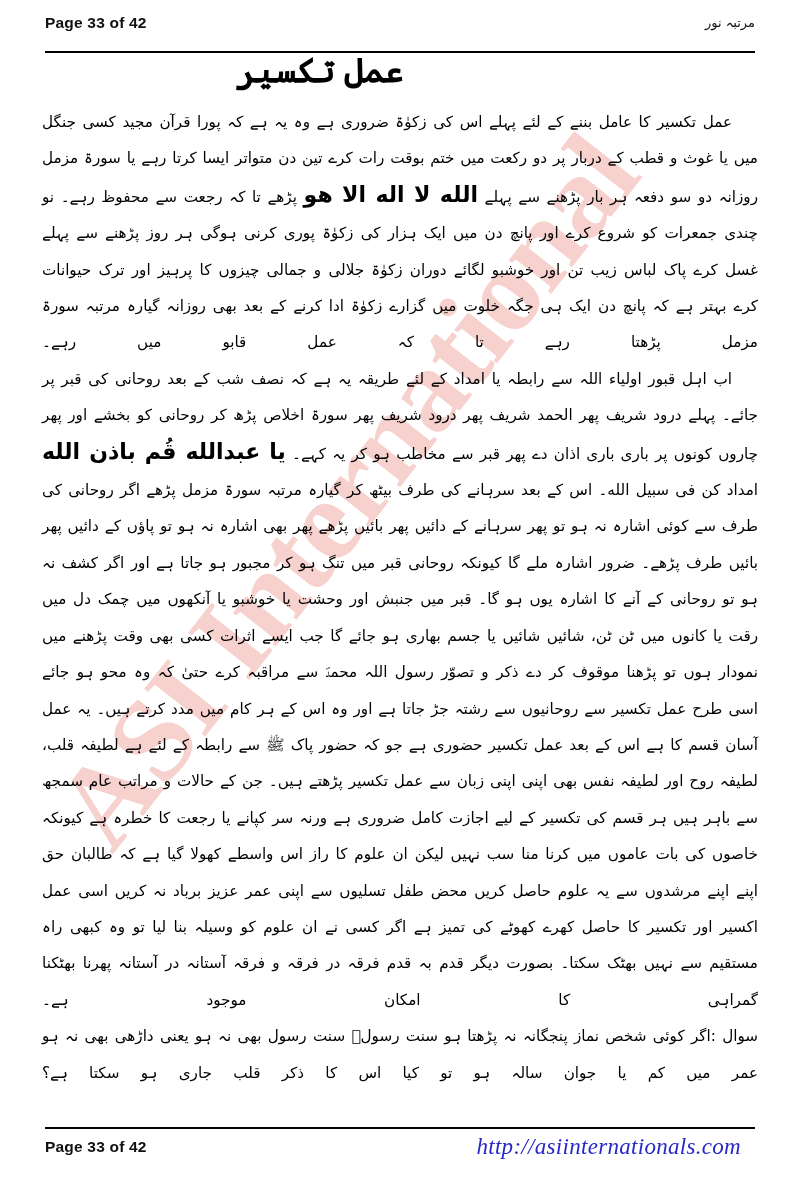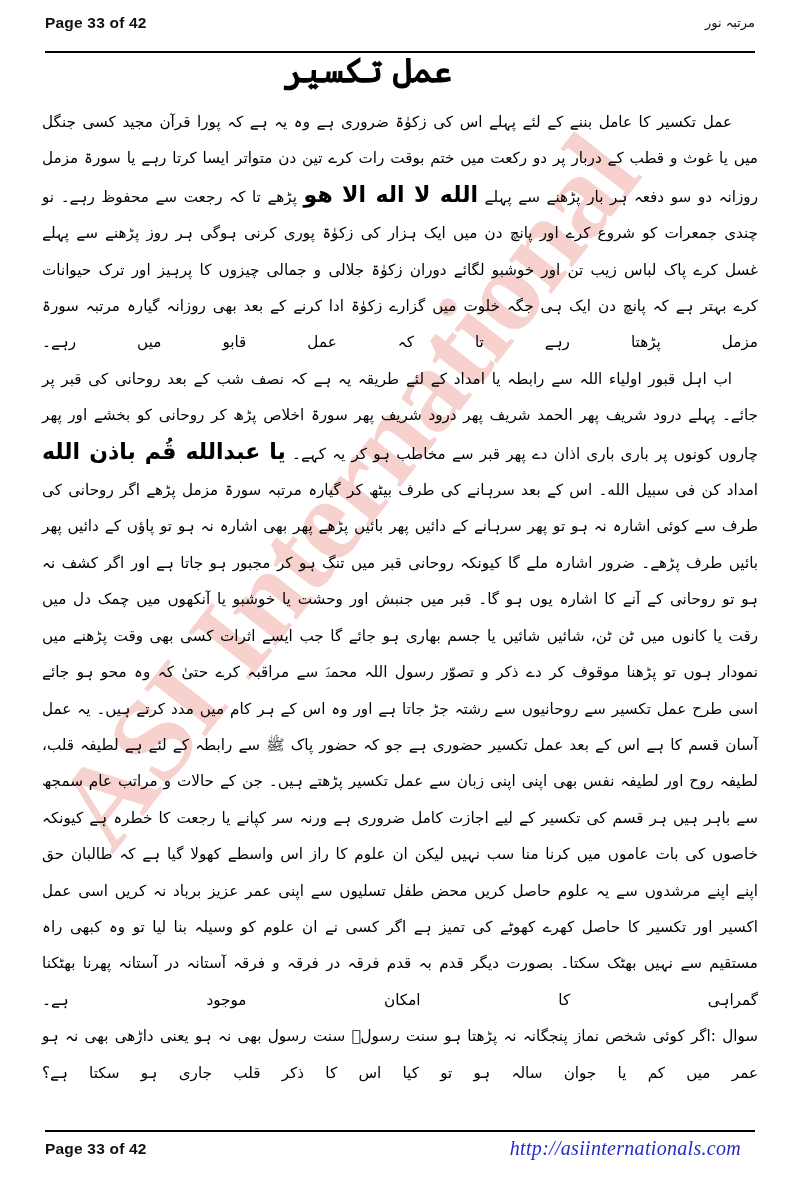--- a/index.html
+++ b/index.html
@@ -85,26 +85,25 @@
 
   
   .doc-title {
     position: absolute;
     left: 0;
     top: 48px;
     width: 640px;
     text-align: center;
     z-index: 3;
     direction: rtl;
-    font-family: Liberation Sans, sans-serif;
+    font-family: Liberation Serif, serif;
     font-size: 34px;
     font-weight: 700;
     color: #000;
     line-height: 1.35;
-    padding-left: 48px;
   }
 
   
   .body-area {
     position: absolute;
     left: 42px;
     top: 104px;
     width: 716px;
     z-index: 2;
     direction: rtl;
@@ -147,21 +146,21 @@
   .footer-page-label {
     font-family: "Liberation Sans", sans-serif;
     font-size: 15.5px;
     font-weight: 700;
     letter-spacing: 0.2px;
     color: #111;
   }
   .footer-url {
     font-family: "Liberation Serif", serif;
     font-style: italic;
-    font-size: 20px;
+    font-size: 23px;
     color: #2828c8;
     letter-spacing: 0.3px;
     text-decoration: none;
     padding-right: 14px;
   }
 </style>
 </head>
 <body>
 
 <div class="page">

